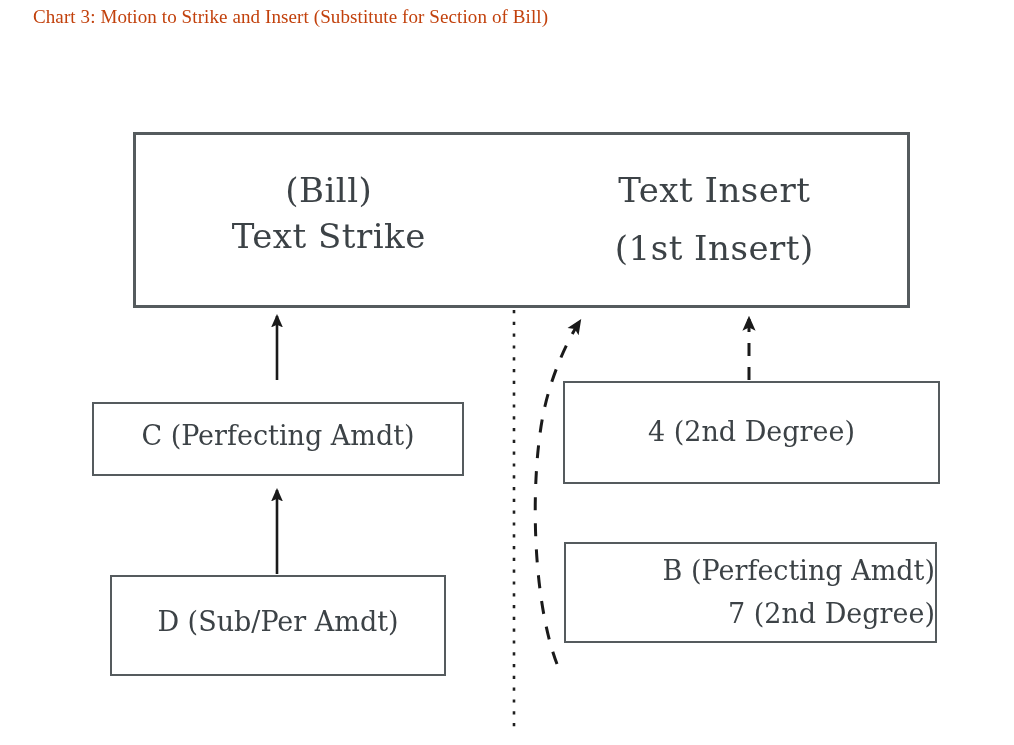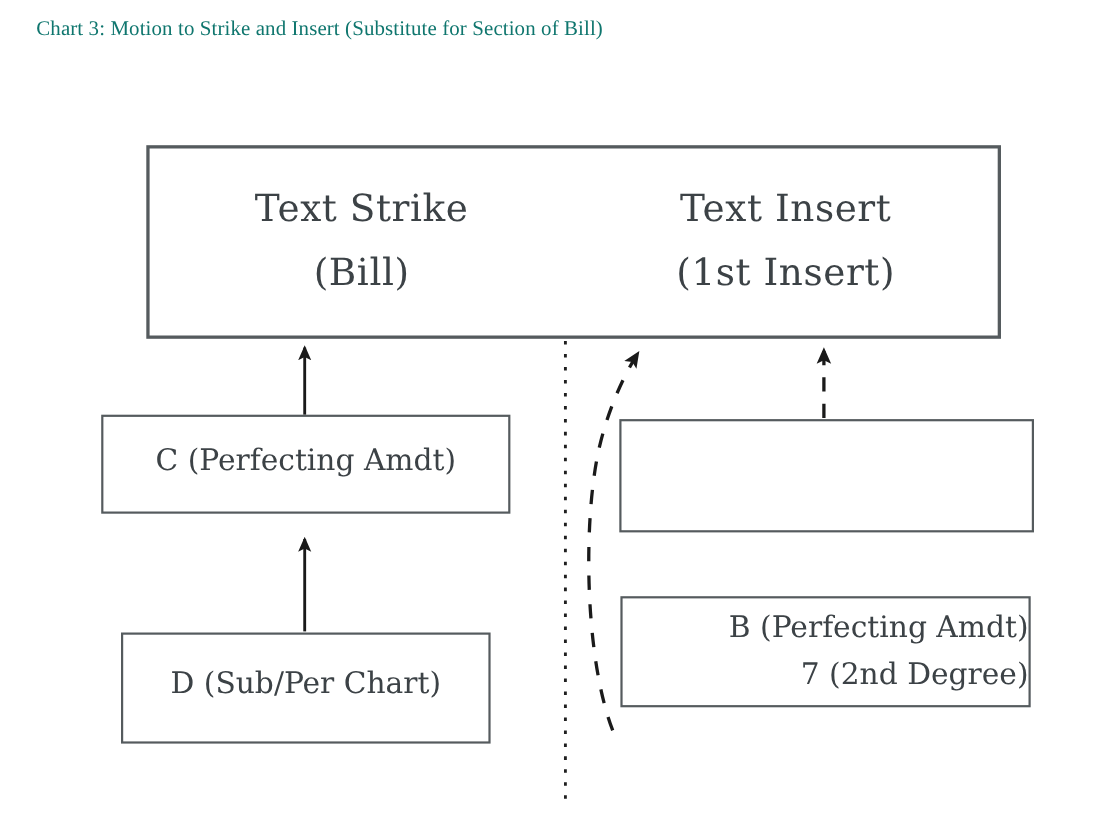--- a/index.html
+++ b/index.html
@@ -11,24 +11,24 @@
     width: 1014px;
     height: 745px;
     position: relative;
     overflow: hidden;
     font-family: "DejaVu Serif", serif;
   }
 
   #page-title {
     position: absolute;
     left: 33px;
-    top: 16px;
+    top: 6px;
     font-family: "Liberation Serif", "DejaVu Serif", serif;
     font-size: 19px;
-    color: #0f766e;
+    color: #c2410c;
     white-space: nowrap;
     letter-spacing: 0.1px;
   }
 
   .chart-canvas {
     position: absolute;
     left: 0;
     top: 0;
     width: 1014px;
     height: 745px;
@@ -69,23 +69,23 @@
   }
   #box-top .line {
     font-size: 34px;
     letter-spacing: 0.5px;
   }
   #box-top .line1 { margin-bottom: 12px; }
 
   
   #box-c {
     left: 92px;
-    top: 377px;
+    top: 402px;
     width: 372px;
-    height: 90px;
+    height: 74px;
   }
   #box-a {
     left: 563px;
     top: 381px;
     width: 377px;
     height: 103px;
   }
   
   #box-d {
     left: 110px;
@@ -129,36 +129,37 @@
 
   <line x1="277" y1="574" x2="277" y2="490" stroke="#1a1a1a" stroke-width="2.6" marker-end="url(#arrow-solid)"></line>
 
   <line x1="749" y1="380" x2="749" y2="318" stroke="#1a1a1a" stroke-width="3" stroke-dasharray="13 11" marker-end="url(#arrow-dashed)"></line>
 
   <path d="M 557 664 C 531 596 530 470 545 406 C 553 372 567 341 580 321" fill="none" stroke="#1a1a1a" stroke-width="3" stroke-dasharray="13 13" marker-end="url(#arrow-dashed)"></path>
 </svg>
 
 <div class="node-box" id="box-top">
   <div class="half">
+    <div class="line line2">(Bill)</div>
     <div class="line line1">Text Strike</div>
-    <div class="line line2">(Bill)</div>
   </div>
   <div class="half">
     <div class="line line1">Text Insert</div>
     <div class="line line2">(1st Insert)</div>
   </div>
 </div>
 
 <div class="node-box" id="box-c">
   <div class="line line1">C (Perfecting Amdt)</div>
 </div>
 
 <div class="node-box" id="box-a">
+  <div class="line line2">4 (2nd Degree)</div>
 </div>
 
 <div class="node-box" id="box-d">
-  <div class="line line1">D (Sub/Per Chart)</div>
+  <div class="line line1">D (Sub/Per Amdt)</div>
 </div>
 
 <div class="node-box" id="box-b">
   <div class="line line1">B (Perfecting Amdt)</div>
   <div class="line line2">7 (2nd Degree)</div>
 </div>
 
 </body></html>

